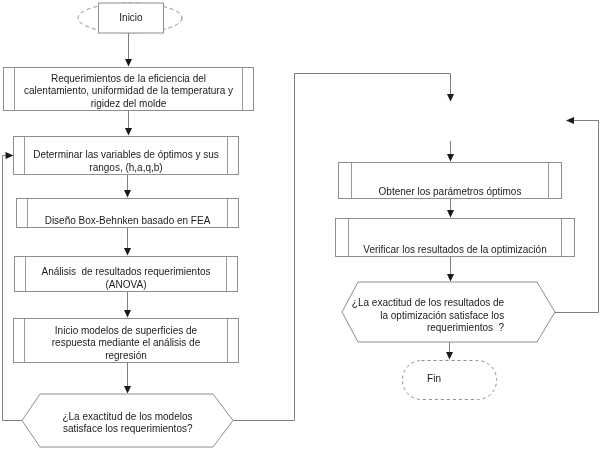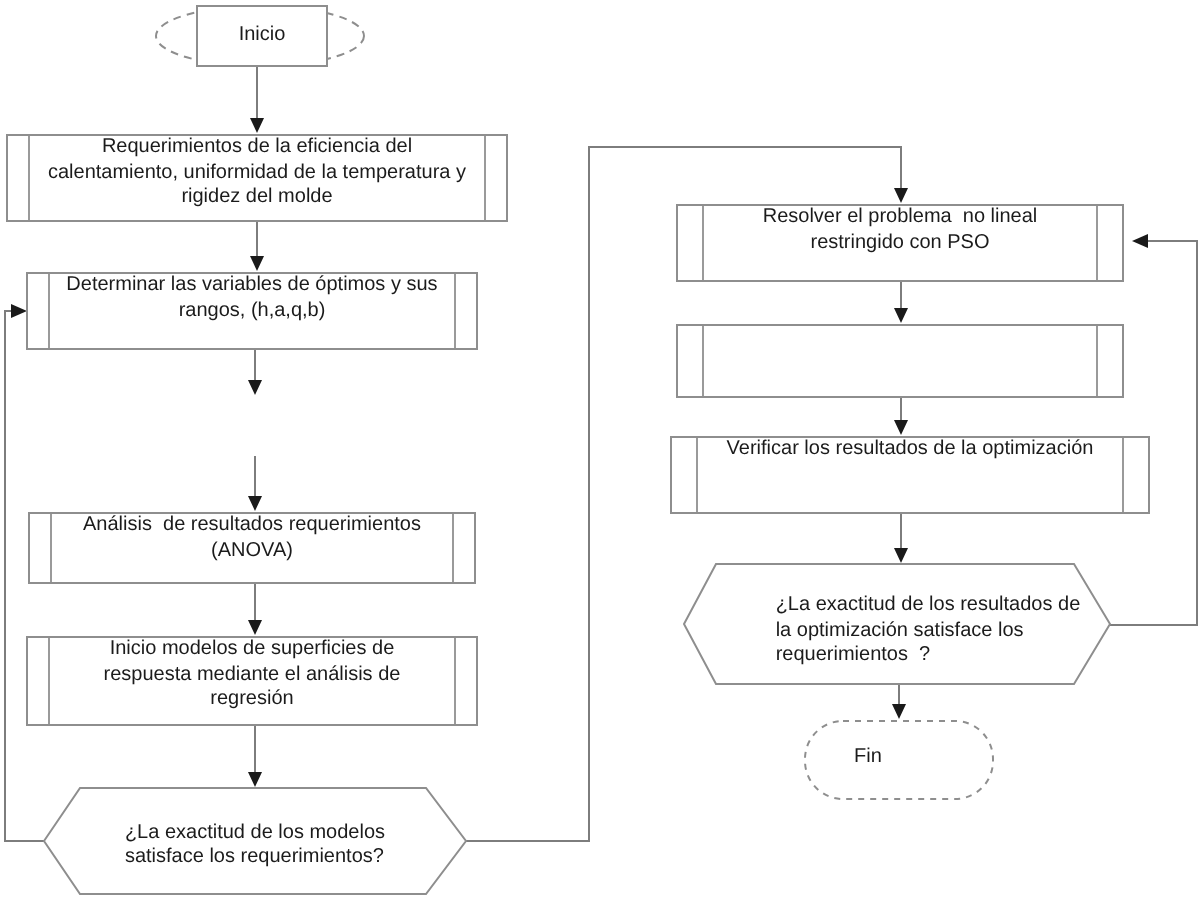--- a/index.html
+++ b/index.html
@@ -4,32 +4,32 @@
 <style>
   html,body{margin:0;padding:0;background:#ffffff;}
   .stage{
     position:relative;width:600px;height:450px;background:#ffffff;
     font-family:"Liberation Sans",sans-serif;color:#1b1b1b;overflow:hidden;
   }
   svg.layer{position:absolute;left:0;top:0;}
   .pbox{
     position:absolute;box-sizing:border-box;
     border:1px solid #8e8e8e;background:#ffffff;
-    display:flex;align-items:flex-start;justify-content:center;
+    display:flex;align-items:flex-end;justify-content:center;
   }
   .vbar{position:absolute;top:0;bottom:0;width:1px;background:#9a9a9a;}
   .vbar.l{left:10px}.vbar.r{right:10px}
   .rcol .vbar.l{left:12px}.rcol .vbar.r{right:12px}
   .txt{
     font-size:10px;line-height:12.5px;text-align:center;
     white-space:pre-wrap;width:100%;
   }
   .overlaytxt{
     position:absolute;display:flex;align-items:center;justify-content:center;
-    text-align:left;white-space:pre-wrap;font-size:10px;line-height:12.5px;
+    text-align:right;white-space:pre-wrap;font-size:10px;line-height:12.5px;
   }
 </style>
 </head>
 <body>
 
 <div class="stage">
 
   <svg class="layer" width="600" height="450" viewBox="0 0 600 450">
 
     <g stroke="#7d7d7d" stroke-width="1" fill="none">
@@ -83,58 +83,58 @@
 rigidez del molde</span>
   </div>
 
   <div class="pbox" style="left:13px;top:136px;width:226px;height:39px">
     <i class="vbar l"></i>
     <i class="vbar r"></i>
     <span class="txt">Determinar las variables de óptimos y sus
 rangos, (h,a,q,b)</span>
   </div>
 
+  <div class="pbox" style="left:16px;top:198px;width:223px;height:30px">
+    <i class="vbar l"></i>
+    <i class="vbar r"></i>
+    <span class="txt">Diseño Box-Behnken basado en FEA</span>
+  </div>
 
   <div class="pbox" style="left:14px;top:256px;width:224px;height:36px">
     <i class="vbar l"></i>
     <i class="vbar r"></i>
     <span class="txt">Análisis  de resultados requerimientos
 (ANOVA)</span>
   </div>
 
   <div class="pbox" style="left:13px;top:318px;width:226px;height:45px">
     <i class="vbar l"></i>
     <i class="vbar r"></i>
     <span class="txt">Inicio modelos de superficies de
 respuesta mediante el análisis de
 regresión</span>
   </div>
 
-  <div class="pbox rcol" style="left:338px;top:102px;width:224px;height:39px">
-    <i class="vbar l"></i>
-    <i class="vbar r"></i>
-    <span class="txt">Resolver el problema  no lineal
-restringido con PSO</span>
-  </div>
 
   <div class="pbox rcol" style="left:338px;top:162px;width:224px;height:37px">
     <i class="vbar l"></i>
     <i class="vbar r"></i>
+    <span class="txt">Obtener los parámetros óptimos</span>
   </div>
 
   <div class="pbox rcol" style="left:335px;top:218px;width:240px;height:39px">
     <i class="vbar l"></i>
     <i class="vbar r"></i>
     <span class="txt">Verificar los resultados de la optimización</span>
   </div>
 
   <div class="overlaytxt" style="left:98px;top:3px;width:66px;height:30px">Inicio</div>
 
   <div class="overlaytxt" style="left:27px;top:396px;width:201px;height:54px">¿La exactitud de los modelos
 satisface los requerimientos?</div>
 
-  <div class="overlaytxt" style="left:364px;top:282px;width:200px;height:68px">¿La exactitud de los resultados de
+  <div class="overlaytxt" style="left:328px;top:282px;width:200px;height:68px">¿La exactitud de los resultados de
 la optimización satisface los
 requerimientos  ?</div>
 
   <div class="overlaytxt" style="left:387px;top:360px;width:94px;height:39px">Fin</div>
 
 </div>
 
 </body></html>

